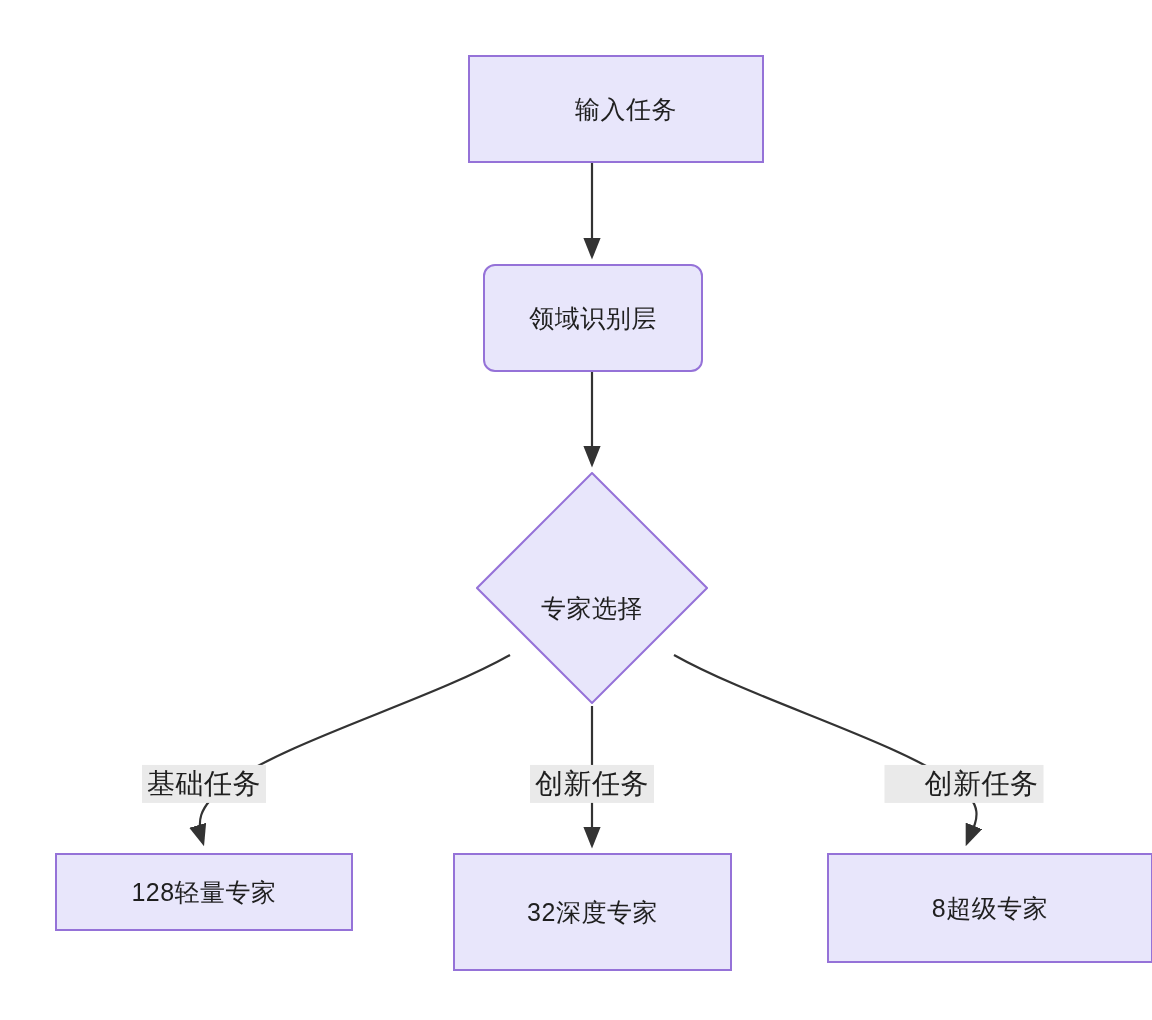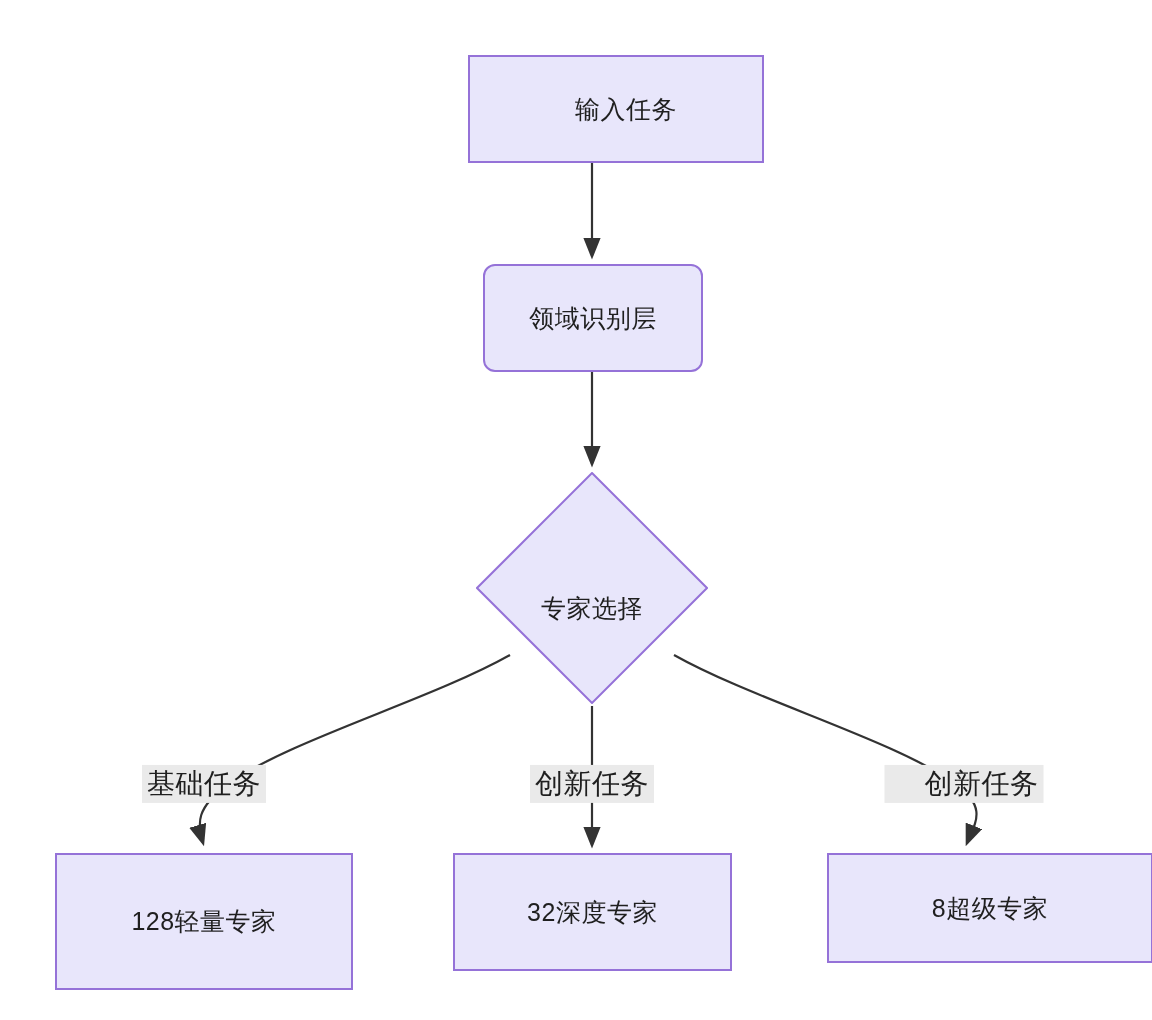--- a/index.html
+++ b/index.html
@@ -114,21 +114,21 @@
     <span class="node-label">领域识别层</span>
   </div>
 
   <div class="decision-wrap" style="left:476px; top:472px; width:232px; height:232px;">
     <svg class="decision-shape" width="232" height="232" viewBox="0 0 232 232" xmlns="http://www.w3.org/2000/svg">
       <polygon points="116,1 231,116 116,231 1,116" fill="#e8e6fb" stroke="#9572d8" stroke-width="2"></polygon>
     </svg>
     <span class="decision-text">专家选择</span>
   </div>
 
-  <div class="node" style="left:55px; top:853px; width:298px; height:137px;">
+  <div class="node" style="left:55px; top:853px; width:298px; height:78px;">
     <span class="node-label">128轻量专家</span>
   </div>
 
   <div class="node" style="left:453px; top:853px; width:279px; height:118px;">
     <span class="node-label">32深度专家</span>
   </div>
 
   <div class="node" style="left:827px; top:853px; width:326px; height:110px;">
     <span class="node-label">8超级专家</span>
   </div>

